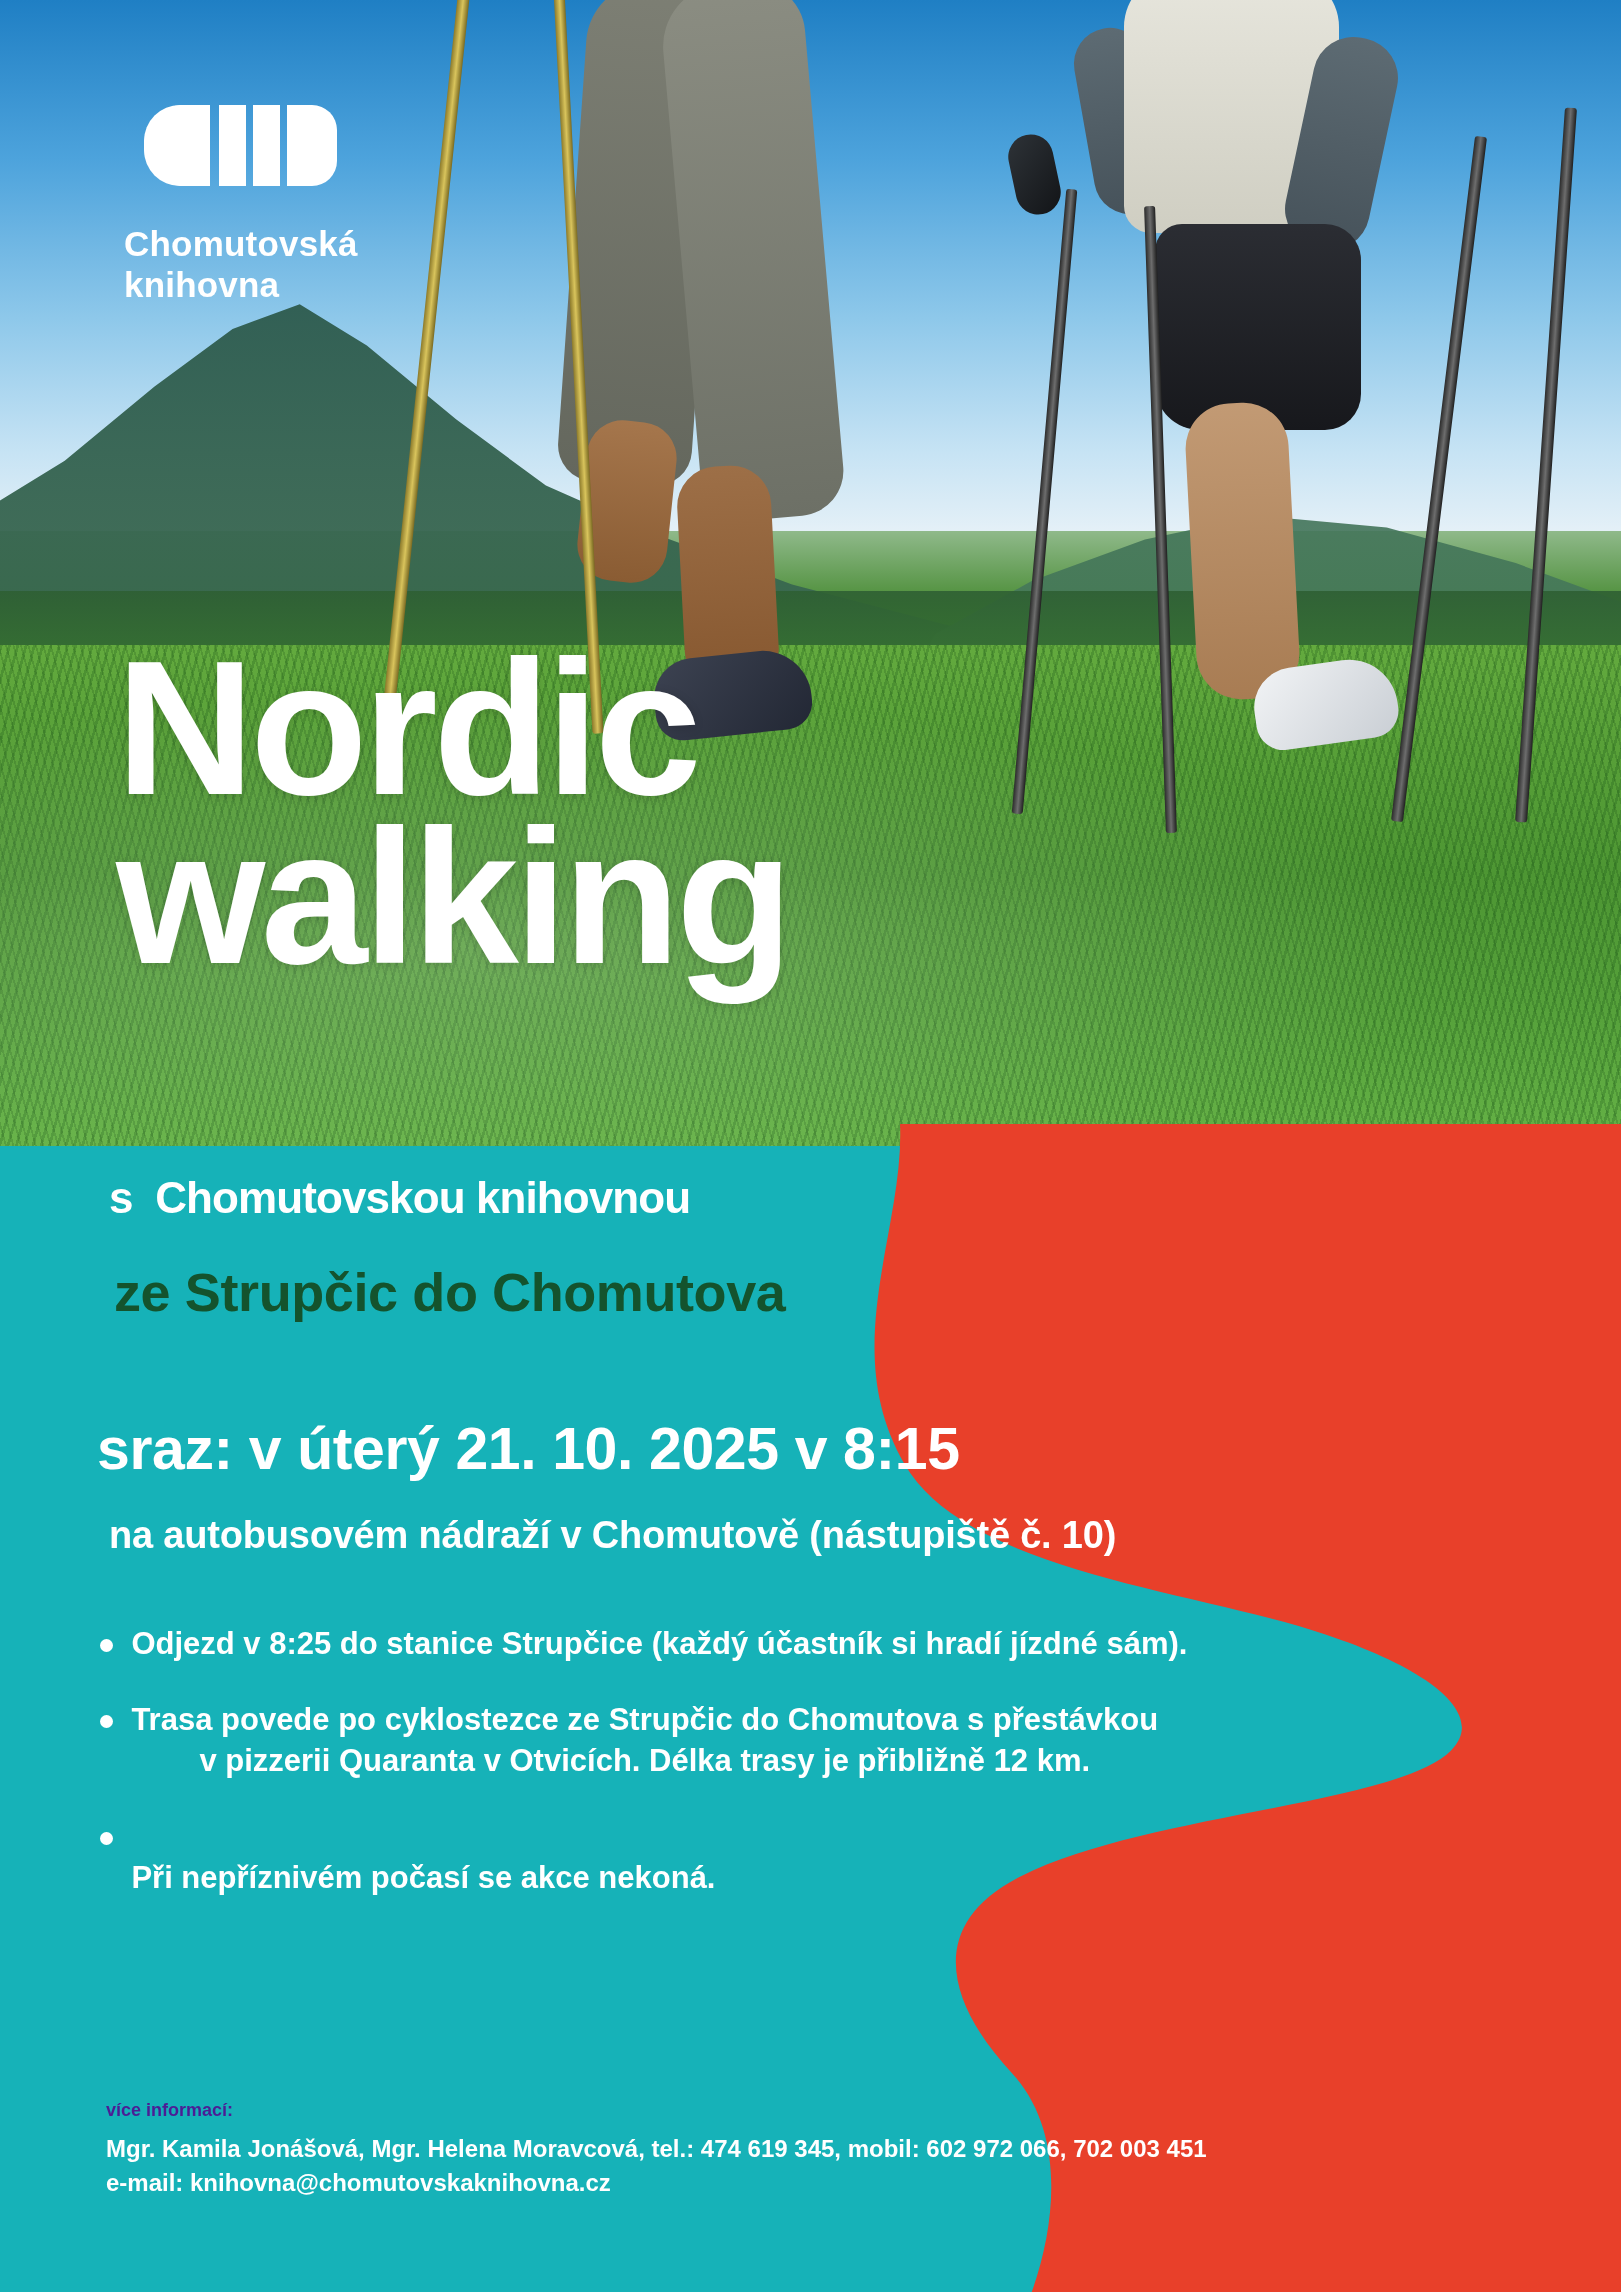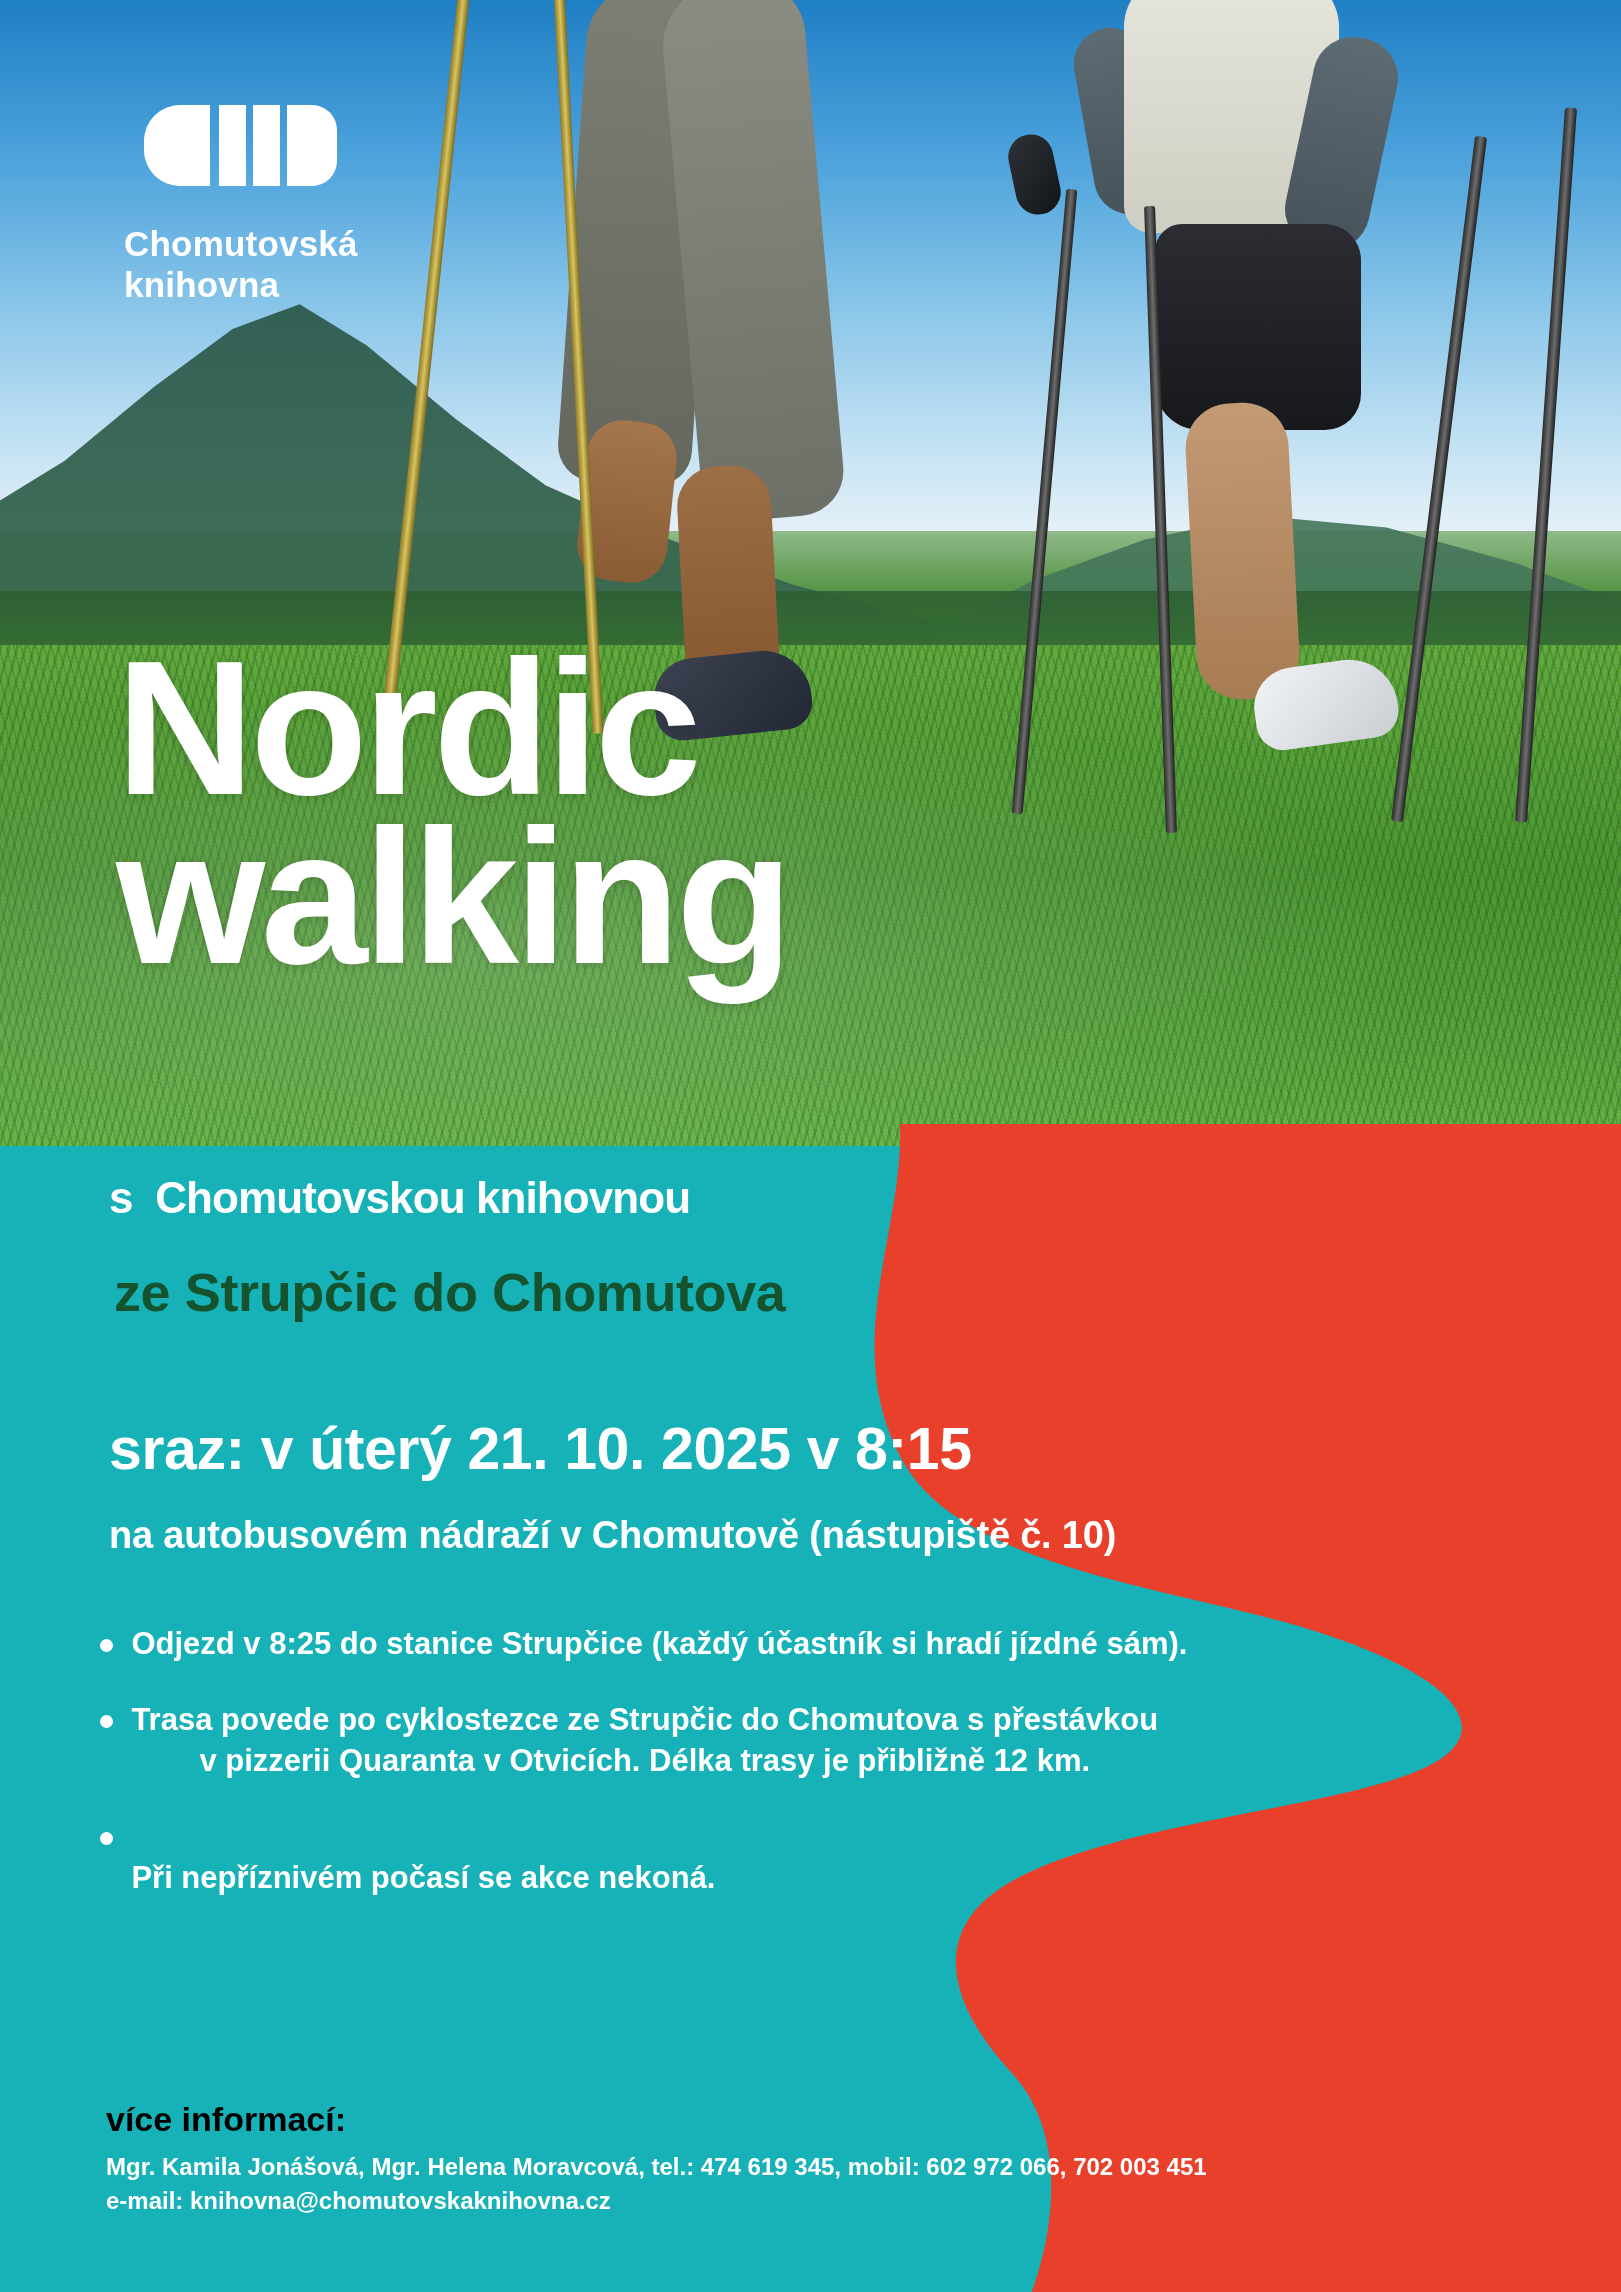--- a/index.html
+++ b/index.html
@@ -171,21 +171,21 @@
     left: 114px; top: 1261px;
     color: #14532d;
     font-weight: bold;
     font-size: 54px;
     letter-spacing: -0.4px;
     white-space: pre;
     z-index: 16;
   }
   .meet {
     position: absolute;
-    left: 109px; top: 1415px;
+    left: 97px; top: 1415px;
     color: #ffffff;
     font-weight: bold;
     font-size: 59px;
     letter-spacing: -0.4px;
     white-space: pre;
     z-index: 16;
   }
   .meet-sub {
     position: absolute;
     left: 109px; top: 1514px;
@@ -227,23 +227,23 @@
   }
   .btext.spaced { letter-spacing: 0.6px; }
 
   
   .footer {
     position: absolute;
     left: 106px; top: 2100px;
     z-index: 16;
   }
   .foot-title {
-    color: #000000;
-    font-weight: bold;
-    font-size: 34px;
+    color: #4c1d95;
+    font-weight: bold;
+    font-size: 18px;
     margin-bottom: 10.7px;
   }
   .foot-line {
     color: #ffffff;
     font-weight: bold;
     font-size: 24px;
     line-height: 1.42;
     white-space: pre-line;
   }
 </style>

